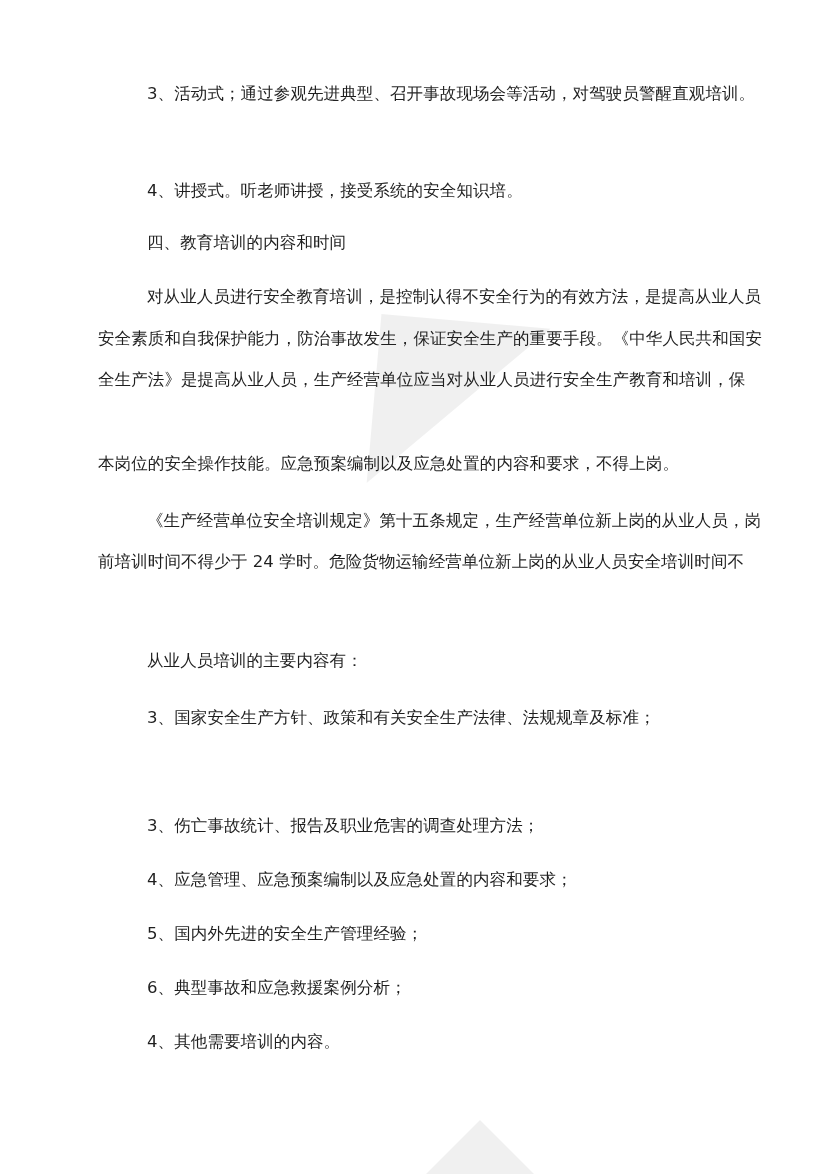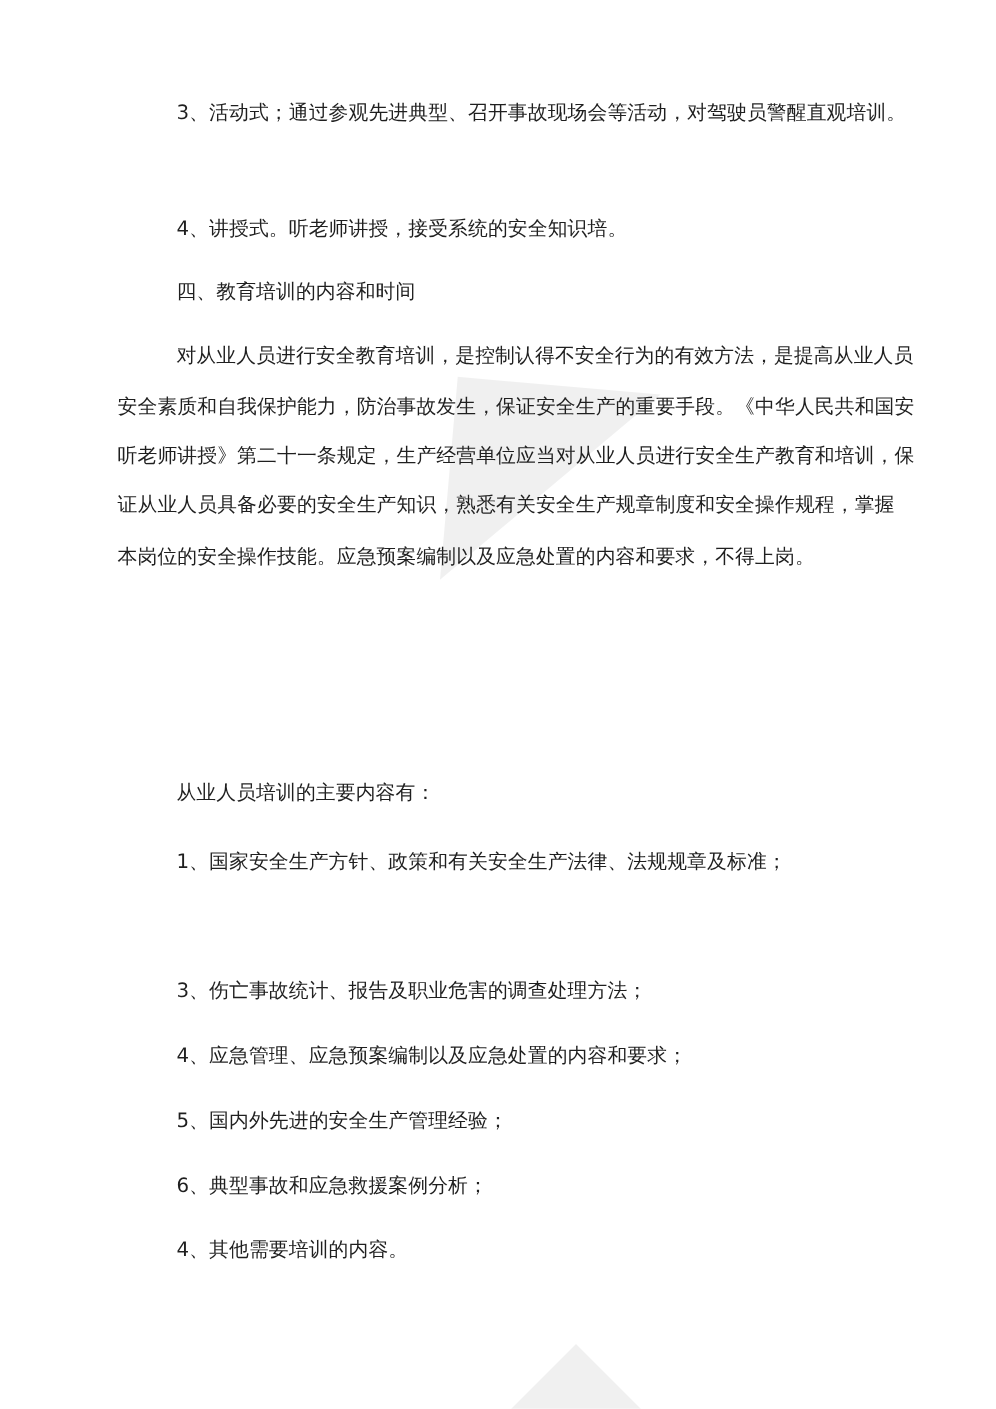--- a/index.html
+++ b/index.html
@@ -23,24 +23,25 @@
   </div>
   <div class="watermark" style="left:360px; top:1120px;">
     <div class="wm-tri"></div>
   </div>
 
   <div class="line indent" style="top:84px">3、活动式；通过参观先进典型、召开事故现场会等活动，对驾驶员警醒直观培训。</div>
   <div class="line indent" style="top:181px">4、讲授式。听老师讲授，接受系统的安全知识培。</div>
   <div class="line indent" style="top:233px">四、教育培训的内容和时间</div>
   <div class="line" style="top:329px">安全素质和自我保护能力，防治事故发生，保证安全生产的重要手段。《中华人民共和国安</div>
   <div class="line indent" style="top:287px">对从业人员进行安全教育培训，是控制认得不安全行为的有效方法，是提高从业人员</div>
-  <div class="line" style="top:370px">听老师讲授》第二十一条规定，生产经营单位应当对从业人员进行安全生产教育和培训，保</div>
-  <div class="line" style="top:411px">证从业人员具备必要的安全生产知识，熟悉有关安全生产规章制度和安全操作规程，掌握</div>
+  <div class="line" style="top:370px">全生产法》是提高从业人员，生产经营单位应当对从业人员进行安全生产教育和培训，保</div>
   <div class="line" style="top:454px">本岗位的安全操作技能。应急预案编制以及应急处置的内容和要求，不得上岗。</div>
+  <div class="line indent" style="top:511px">《生产经营单位安全培训规定》第十五条规定，生产经营单位新上岗的从业人员，岗</div>
+  <div class="line" style="top:552px">前培训时间不得少于 24 学时。危险货物运输经营单位新上岗的从业人员安全培训时间不</div>
   <div class="line indent" style="top:651px">从业人员培训的主要内容有：</div>
-  <div class="line indent" style="top:708px">1、国家安全生产方针、政策和有关安全生产法律、法规规章及标准；</div>
+  <div class="line indent" style="top:708px">3、国家安全生产方针、政策和有关安全生产法律、法规规章及标准；</div>
   <div class="line indent" style="top:816px">3、伤亡事故统计、报告及职业危害的调查处理方法；</div>
   <div class="line indent" style="top:870px">4、应急管理、应急预案编制以及应急处置的内容和要求；</div>
   <div class="line indent" style="top:924px">5、国内外先进的安全生产管理经验；</div>
   <div class="line indent" style="top:978px">6、典型事故和应急救援案例分析；</div>
   <div class="line indent" style="top:1032px">4、其他需要培训的内容。</div>
 
 </div>
 
 </body></html>

